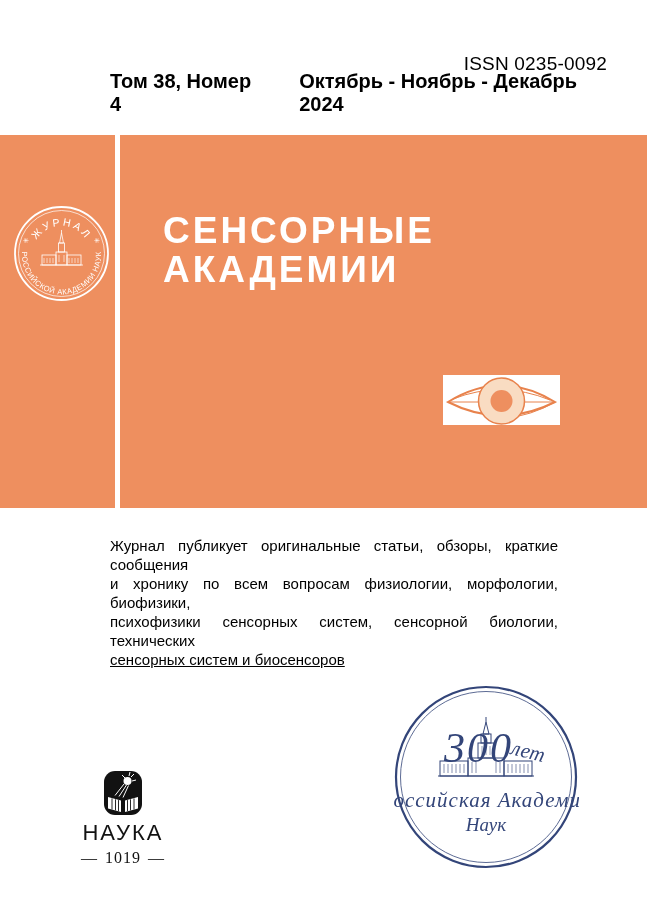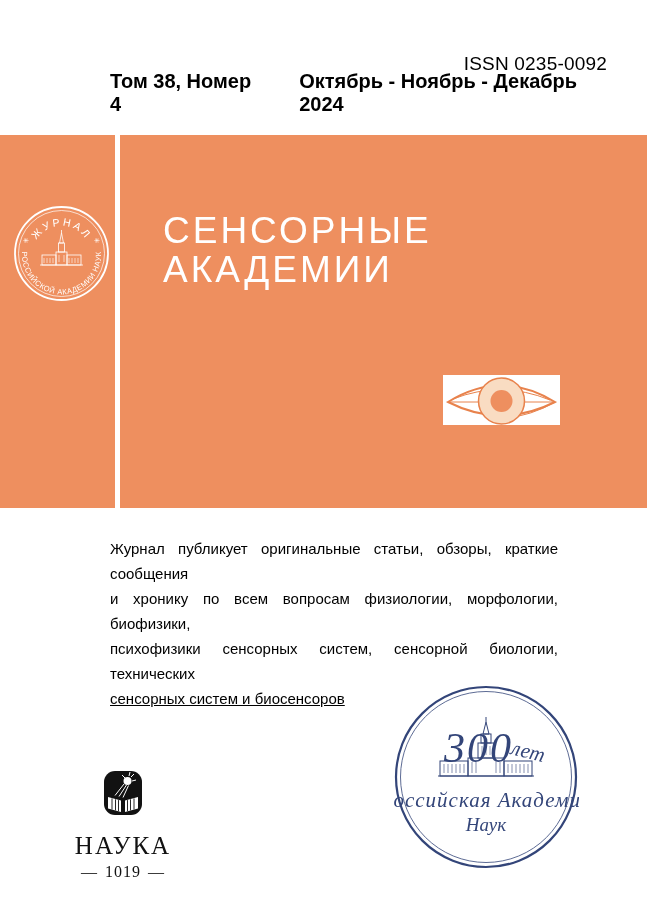--- a/index.html
+++ b/index.html
@@ -22,42 +22,42 @@
     position:absolute; left:0; top:0; width:115px; height:373px;
     background:#EE8F5F;
   }
   .cover-main {
     position:absolute; left:120px; top:0; width:527px; height:373px;
     background:#EE8F5F;
   }
   .seal-left { position:absolute; left:13px; top:70px; display:block; }
   .journal-title {
     position:absolute; left:43px; top:76px; margin:0;
-    color:#fff; font-size:37px; font-weight:normal; letter-spacing:3px;
+    color:#fff; font-size:37px; font-weight:bold; letter-spacing:3px;
     line-height:39px; white-space:nowrap;
   }
   .eye-box {
     position:absolute; left:323px; top:240px; width:117px; height:50px;
     background:#fff;
   }
   .eye-box svg { display:block; }
   .description {
     position:absolute; left:110px; top:536px; width:448px;
-    font-size:15px; line-height:25px;
+    font-size:15px; line-height:19px;
   }
   .description .just { text-align:justify; text-align-last:justify; }
   .description .last { text-align:left;text-decoration:underline; }
   .publisher {
     position:absolute; left:48px; top:770px; width:150px;
     text-align:center; color:#121212;
   }
   .publisher-emblem { display:block; margin:0 auto; }
   .publisher-name {
-    font-family:Liberation Serif, serif; font-size:25px;
-    letter-spacing:2px; margin-top:16px;
+    font-family:Liberation Sans, sans-serif; font-size:22px;
+    letter-spacing:2px; margin-top:4px;
   }
   .publisher-year {
     font-family:"Liberation Serif", serif; font-size:16px;
     letter-spacing:1px; margin-top:3px;
   }
   .publisher-year .dash { padding:0 7px; }
   .ras-seal { position:absolute; left:393px; top:684px; display:block; }
   .seal-sans { font-family:"Liberation Sans", sans-serif; fill:#fff; }
   .seal-script { font-family:"Liberation Serif", serif; font-style:italic; fill:#334579; }
 </style>

